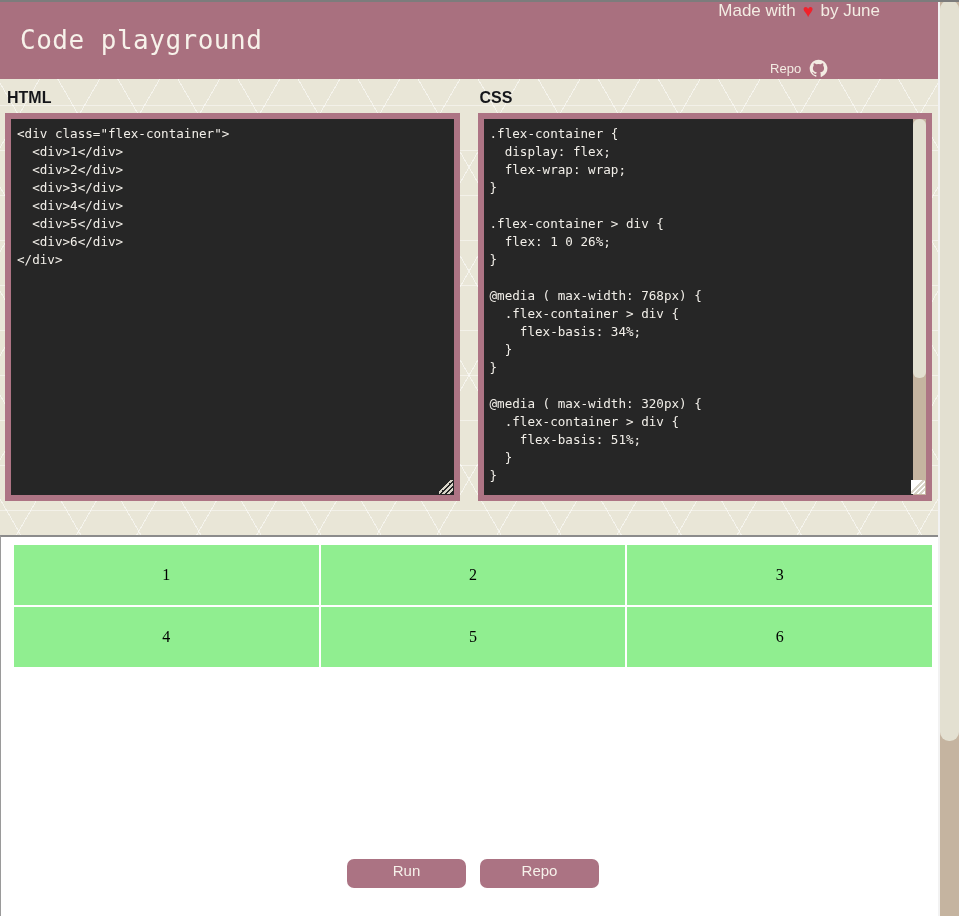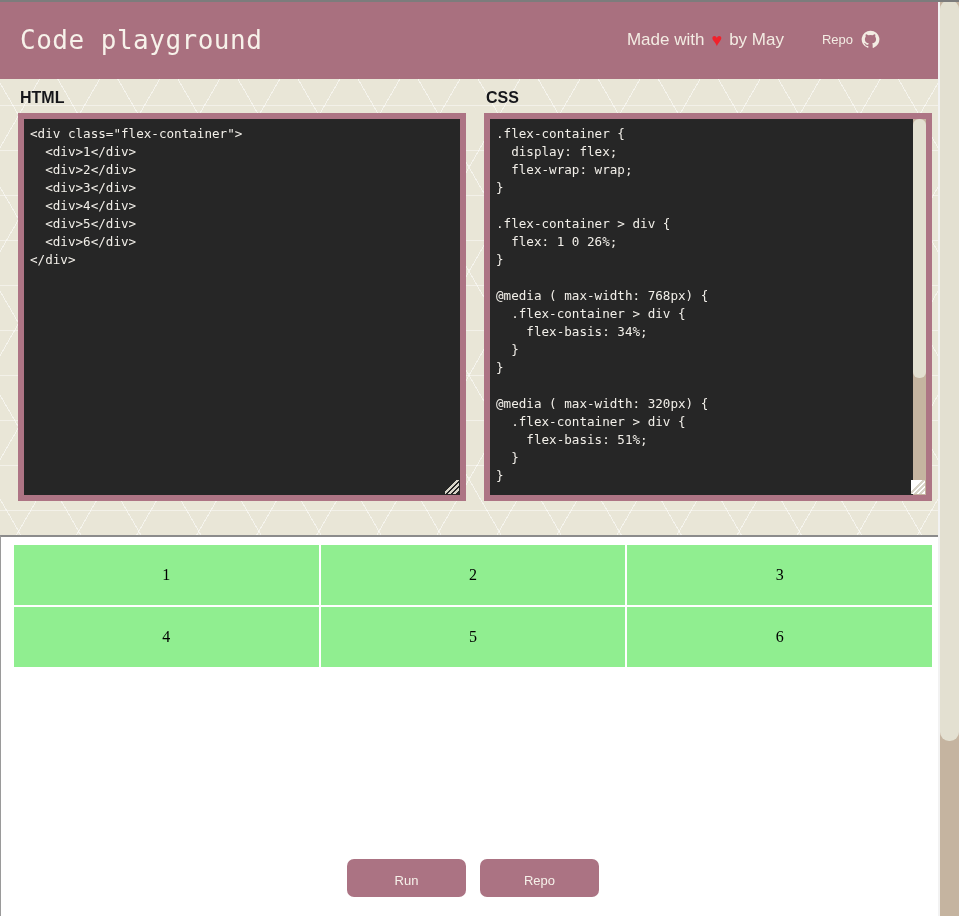--- a/index.html
+++ b/index.html
@@ -45,20 +45,21 @@
     color: #f7f2ea;
     letter-spacing: 0.5px;
     white-space: nowrap;
   }
   #header-right {
     margin-left: auto;
     display: flex;
     align-items: center;
     gap: 38px;
     padding-right: 46px;
+    flex-direction: column;
   }
   .credit {
     display: flex;
     align-items: center;
     gap: 7px;
     font-size: 17px;
     color: #f3ece3;
     white-space: nowrap;
   }
   .heart-icon { color: #f1212b; font-size: 18px; line-height: 1; }
@@ -74,21 +75,21 @@
   }
   #repo-link svg { display: block; }
 
   
   #editors {
     position: absolute;
     left: 0; top: 79px;
     width: 946px; height: 452px;
     display: flex;
     gap: 18px;
-    padding: 10px 14px 0 18px;
+    padding: 10px 14px 0 5px;
   }
   .editor-pane { flex: 1 1 0; min-width: 0; display: flex; flex-direction: column; }
   .editor-label {
     font-size: 16px;
     font-weight: bold;
     color: #15161a;
     margin: 0 0 6px 2px;
     line-height: 1.1;
   }
   .ta-frame {
@@ -165,27 +166,27 @@
   #controls {
     position: absolute;
     left: 0; right: 0;
     top: 322px;
     display: flex;
     justify-content: center;
     gap: 14px;
   }
   .ctl-button {
     min-width: 119px;
-    padding: 14px 10px 9px;
+    padding: 3px 10px 9px;
     background: #ab7383;
     color: #f6f1ea;
     border: none;
     border-radius: 7px;
     font-family: "Liberation Sans", sans-serif;
-    font-size: 13px;
+    font-size: 15px;
     cursor: pointer;
   }
 
   
   #win-scrollbar {
     position: absolute;
     top: 0; right: 0;
     width: 21px; height: 916px;
     background: #c5b4a0;
     border-left: 2px solid #f2f2f2;
@@ -212,21 +213,21 @@
 
 <div id="page">
 
   <div id="header">
     <div id="app-title">Code playground</div>
 
     <div id="header-right">
       <div class="credit">
         <span>Made with</span>
         <span class="heart-icon">♥</span>
-        <span>by May</span>
+        <span>by June</span>
       </div>
 
       <a id="repo-link" href="#">
         <span>Repo</span>
         <span>
           <svg width="19" height="19" viewBox="0 0 16 16" aria-hidden="true">
             <path fill="#f3ece3" d="M8 .6a7.4 7.4 0 0 0-2.34 14.43c.37.07.5-.16.5-.36v-1.27c-2.06.45-2.5-.99-2.5-.99-.33-.85-.82-1.08-.82-1.08-.67-.46.05-.45.05-.45.74.05 1.13.76 1.13.76.66 1.13 1.73.8 2.15.61.07-.48.26-.8.47-.99-1.64-.19-3.37-.82-3.37-3.66 0-.81.29-1.47.76-1.99-.08-.19-.33-.95.07-1.97 0 0 .62-.2 2.03.76a7.05 7.05 0 0 1 3.7 0c1.4-.96 2.02-.76 2.02-.76.4 1.02.15 1.78.08 1.97.47.52.75 1.18.75 1.99 0 2.85-1.73 3.47-3.38 3.65.27.23.51.69.51 1.39v2.06c0 .2.13.44.51.36A7.4 7.4 0 0 0 8 .6z"></path>
           </svg>
         </span>
       </a>

